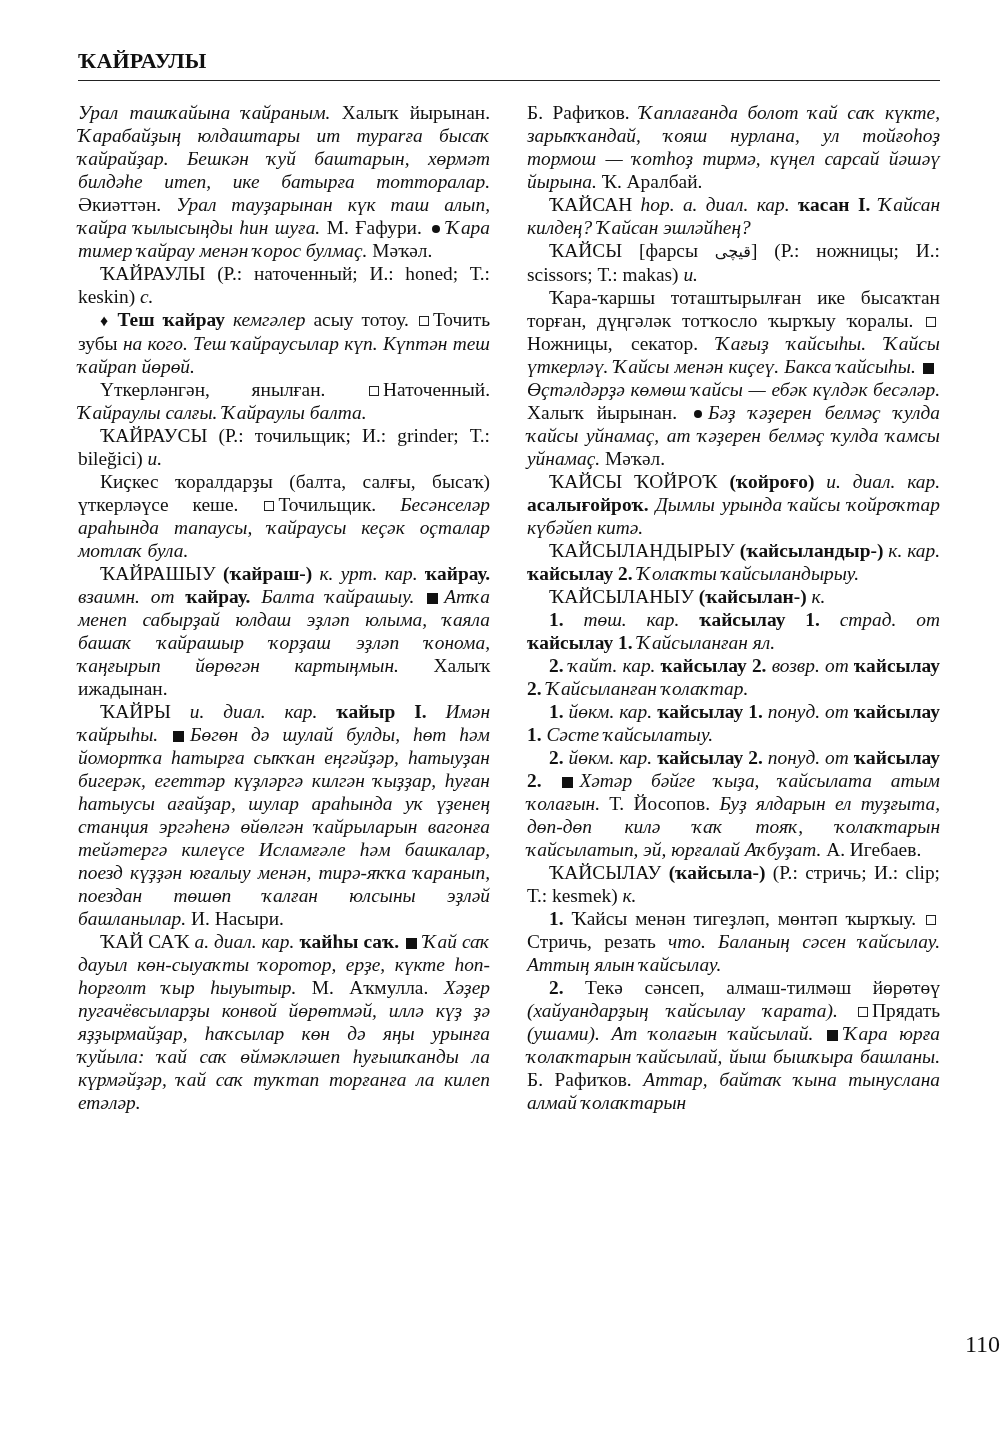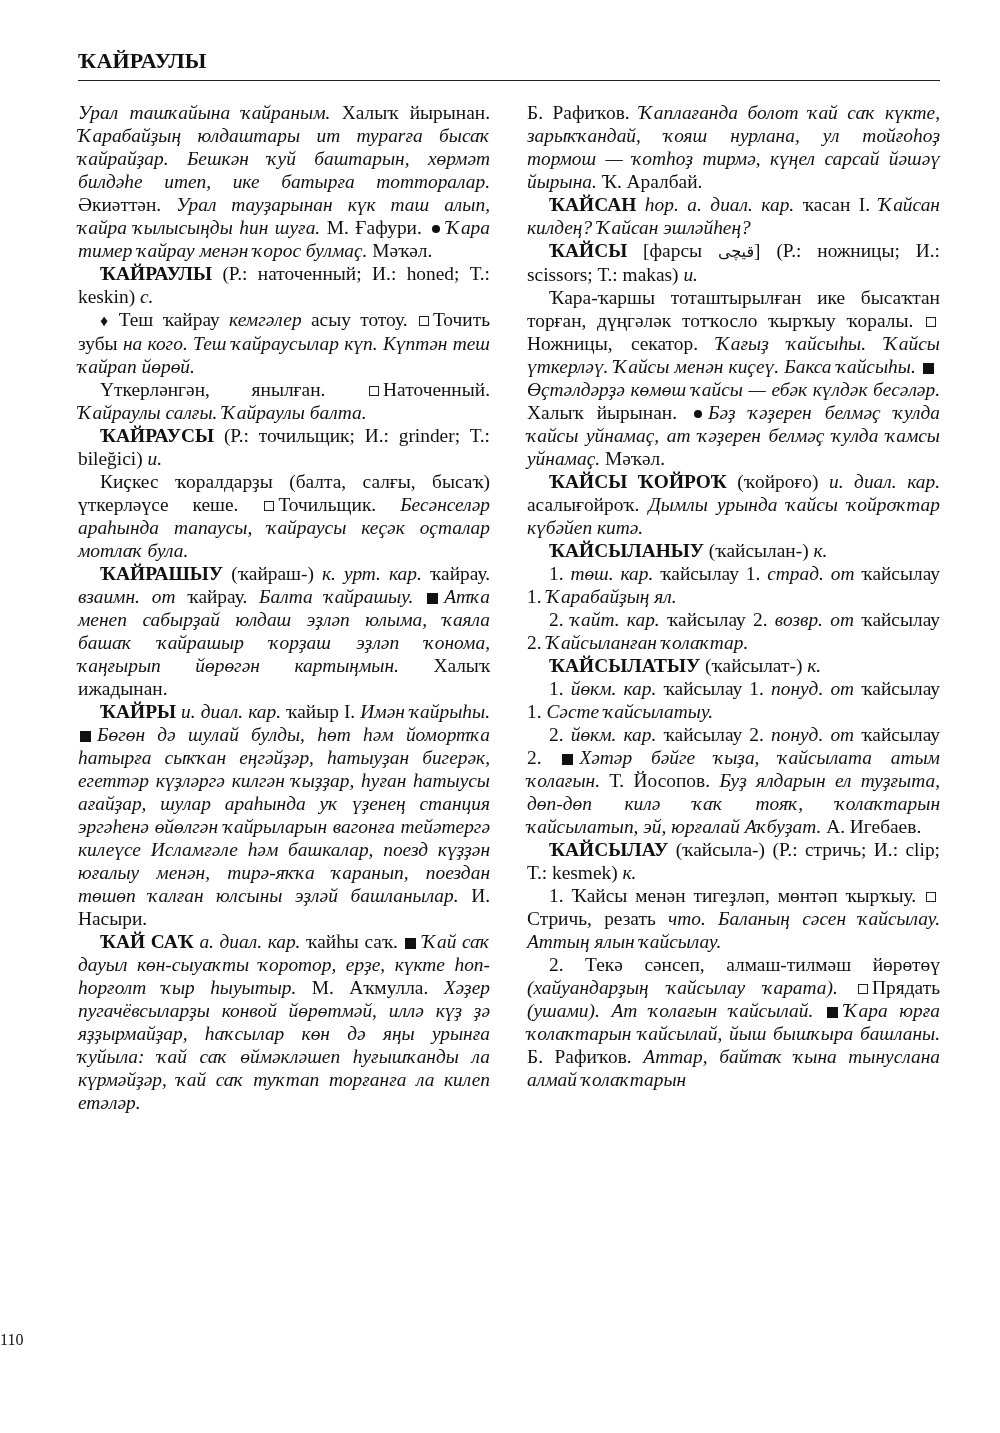--- a/index.html
+++ b/index.html
@@ -8,29 +8,29 @@
   .page { position:absolute; left:0; top:0; width:808px; height:1433px;padding-left:40px; }
   .running-head { position:absolute; left:78px; top:48px; font-family:"Liberation Serif", serif;
                   font-weight:bold; font-size:22px; letter-spacing:0.2px; color:#111; }
   .rule { position:absolute; left:78px; top:80px; width:862px; height:0; border-top:1.6px solid #222; }
   .col { position:absolute; top:101px; width:412px; font-family:"Liberation Serif", serif;
          font-size:19.4px; line-height:23px; text-align:justify; hyphens:manual; }
   .col.left { left:78px; }
   .col.right { left:527px; width:413px; }
   .col p { margin:0; text-indent:0; }
   .col p.ind { text-indent:22px; }
-  .hw { font-weight:bold; }
-  .b { font-weight:normal; }
+  .hw { font-weight:normal; }
+  .b { font-weight:bold; }
   .i { font-style:italic; }
   .sq { display:inline-block; width:10px; height:10px; border:1.3px solid #222; margin:0 4px 1px 2px; vertical-align:middle; box-sizing:border-box; }
   .bsq { display:inline-block; width:11px; height:11px; background:#111; margin:0 6px 1px 2px; vertical-align:middle; }
   .dot { display:inline-block; width:8px; height:8px; border-radius:50%; background:#111; margin:0 6px 2px 4px; vertical-align:middle; }
   .dia { font-size:16px; margin-right:6px; }
-  .page-number { position:absolute; left:0; width:1000px; top:1331px; text-align:left;
-                 font-family:"Liberation Serif", serif; font-size:16px; }
+  .page-number { position:absolute; left:0; width:1000px; top:1331px; text-align:right;
+                 font-family:"Liberation Serif", serif; font-size:24px; }
 </style>
 </head>
 <body>
 
 <div class="page">
   <div class="running-head">ҠАЙРАУЛЫ</div>
   <div class="rule"></div>
 
   <div class="col left">
     <p>
@@ -81,34 +81,34 @@
       <span class="hw">ҠАЙСЫ</span><span> [фарсы </span><span style="font-family:'DejaVu Sans',sans-serif;font-size:16px;">قیچی</span><span>] (Р.: ножницы; И.: scissors; Т.: makas) </span><span class="i">и.</span>
     </p>
     <p class="ind">
       <span>Ҡара-ҡаршы тоташтырылған ике бысаҡтан торған, дүңгәләк тотҡосло ҡырҡыу ҡоралы. </span><span class="sq"></span><span>Ножницы, секатор. </span><span class="i">Ҡағыҙ ҡайсыһы. Ҡайсы үткерләү. Ҡайсы менән киҫеү. Бакса ҡайсыһы. </span><span class="bsq"></span><span class="i">Өҫтәлдәрҙә көмөш ҡайсы — ебәк күлдәк бесәләр.</span><span> Халыҡ йырынан. </span><span class="dot"></span><span class="i">Бәҙ ҡәҙерен белмәҫ ҡулда ҡайсы уйнамаҫ, ат ҡәҙерен белмәҫ ҡулда ҡамсы уйнамаҫ.</span><span> Мәҡәл.</span>
     </p>
 
     <p class="ind">
       <span class="hw">ҠАЙСЫ ҠОЙРОҠ</span><span class="b"> (ҡойроғо)</span><span class="i"> и. диал. кар.</span><span class="b"> асалығойроҡ.</span><span class="i"> Дымлы урында ҡайсы ҡойроҡтар күбәйеп китә.</span>
     </p>
 
+    <p class="ind">
+      <span class="hw">ҠАЙСЫЛАНДЫРЫУ</span><span class="b"> (ҡайсыландыр-)</span><span class="i"> к. кар.</span><span class="b"> ҡайсылау 2.</span><span class="i"> Ҡолаҡты ҡайсыландырыу.</span>
+    </p>
 
     <p class="ind">
       <span class="hw">ҠАЙСЫЛАНЫУ</span><span class="b"> (ҡайсылан-)</span><span class="i"> к.</span>
     </p>
     <p class="ind">
-      <span class="b">1.</span><span class="i"> төш. кар.</span><span class="b"> ҡайсылау 1.</span><span class="i"> страд. от</span><span class="b"> ҡайсылау 1.</span><span class="i"> Ҡарабайҙың ял.</span>
+      <span class="b">1.</span><span class="i"> төш. кар.</span><span class="b"> ҡайсылау 1.</span><span class="i"> страд. от</span><span class="b"> ҡайсылау 1.</span><span class="i"> Ҡайсыланған ял.</span>
     </p>
     <p class="ind">
       <span class="b">2.</span><span class="i"> ҡайт. кар.</span><span class="b"> ҡайсылау 2.</span><span class="i"> возвр. от</span><span class="b"> ҡайсылау 2.</span><span class="i"> Ҡайсыланған ҡолаҡтар.</span>
     </p>
 
-    <p class="ind">
-      <span class="hw">ҠАЙСЫЛАТЫУ</span><span class="b"> (ҡайсылат-)</span><span class="i"> к.</span>
-    </p>
     <p class="ind">
       <span class="b">1.</span><span class="i"> йөкм. кар.</span><span class="b"> ҡайсылау 1.</span><span class="i"> понуд. от</span><span class="b"> ҡайсылау 1.</span><span class="i"> Сәсте ҡайсылатыу.</span>
     </p>
     <p class="ind">
       <span class="b">2.</span><span class="i"> йөкм. кар.</span><span class="b"> ҡайсылау 2.</span><span class="i"> понуд. от</span><span class="b"> ҡайсылау 2.</span> <span class="bsq"></span><span class="i">Хәтәр бәйге ҡыҙа, ҡайсылата атым ҡолағын.</span><span> Т. Йосопов. </span><span class="i">Буҙ ялдарын ел туҙғыта, дөп-дөп килә ҡаҡ тояҡ, ҡолаҡтарын ҡайсылатып, эй, юрғалай Аҡбуҙат.</span><span> А. Игебаев.</span>
     </p>
 
     <p class="ind">
       <span class="hw">ҠАЙСЫЛАУ</span><span class="b"> (ҡайсыла-)</span><span> (Р.: стричь; И.: clip; Т.: kesmek) </span><span class="i">к.</span>
     </p>

